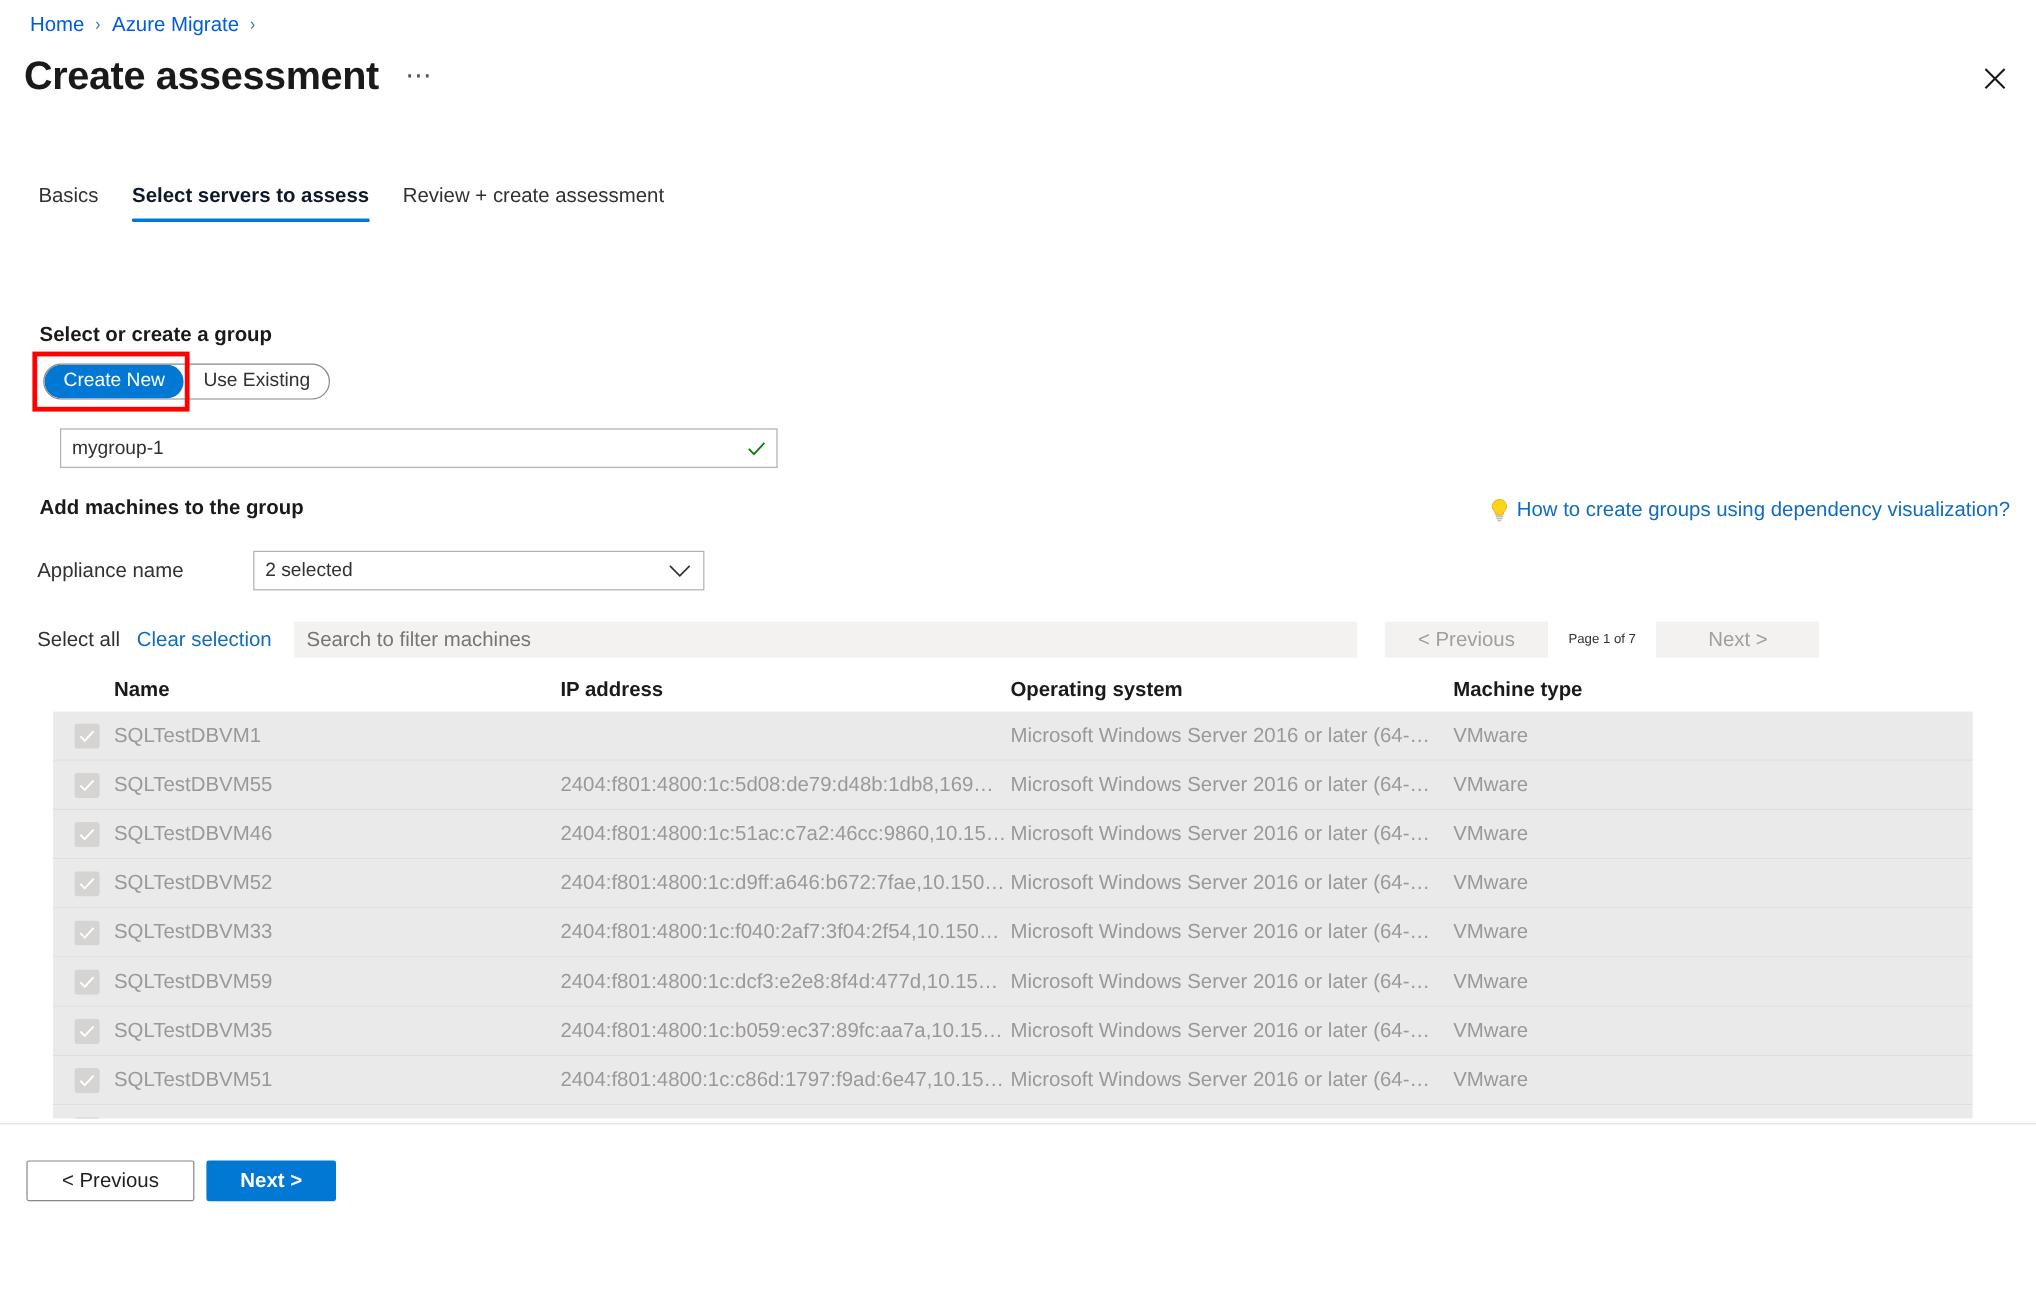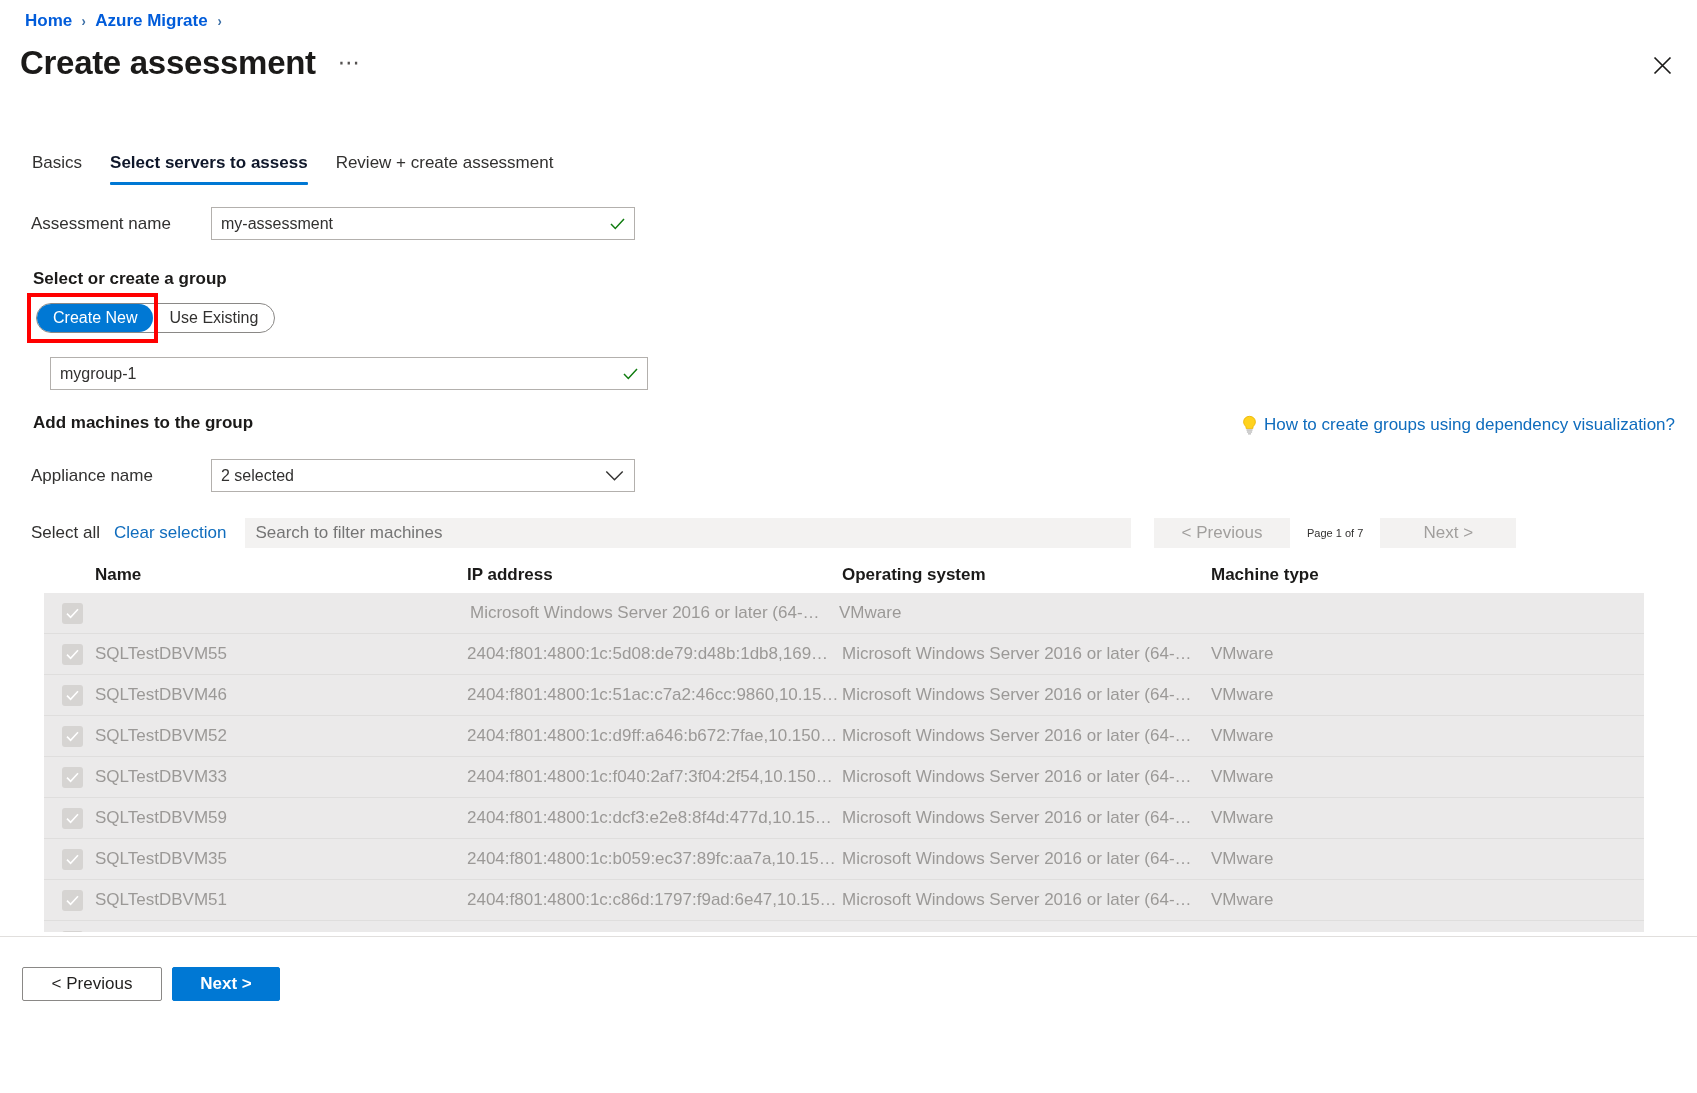--- a/index.html
+++ b/index.html
@@ -13,21 +13,20 @@
     overflow: hidden;
   }
   .blade { position: relative; width: 1697px; height: 1093px; background:#fff; }
 
   
   .breadcrumb {
     position: absolute; left: 25px; top: 10px;
     font-size: 17px; line-height: 22px;
     display: flex; align-items: center; gap: 9px;
     white-space: nowrap;
-    font-weight: bold;
   }
   .crumb-link { color: #015cda; cursor: pointer; }
   .crumb-sep {
     color: #3b6ea5; font-size: 15px; transform: scaleX(.85);
     display: inline-block;
   }
 
   
   .title-row {
     position: absolute; left: 20px; top: 42px;
@@ -250,31 +249,20 @@
       <span>Basics</span>
     </div>
     <div class="tab active">
       <span>Select servers to assess</span>
     </div>
     <div class="tab">
       <span>Review + create assessment</span>
     </div>
   </div>
 
-  <div class="field-row" style="left:31px; top:207px;">
-    <span class="field-label" style="width:180px;">Assessment name</span>
-    <div class="txtbox" style="width:424px;">
-      <span class="val">my-assessment</span>
-      <span class="valid-check">
-        <svg width="15" height="13" viewBox="0 0 15 13" aria-hidden="true">
-          <path d="M1 6.5 L5.3 11 L14 1.6" stroke="#107c10" stroke-width="1.5" fill="none"></path>
-        </svg>
-      </span>
-    </div>
-  </div>
 
   <div class="section-head" style="left:33px; top:268px;">Select or create a group</div>
 
   <div class="pill-wrap">
     <div class="pill">
       <div class="pill-opt selected">
         <span>Create New</span>
       </div>
       <div class="pill-opt">
         <span>Use Existing</span>
@@ -305,21 +293,21 @@
         <rect x="4.5" y="14.3" width="6" height="1.5" fill="#bdbdbd"></rect>
         <rect x="4.9" y="16.3" width="5.2" height="1.4" fill="#bdbdbd"></rect>
         <rect x="6" y="18.2" width="3" height="1.3" fill="#bdbdbd"></rect>
       </svg>
     </span>
     <span class="hint-text">How to create groups using dependency visualization?</span>
   </div>
 
   <div class="field-row" style="left:31px; top:459px;">
     <span class="field-label" style="width:180px;">Appliance name</span>
-    <div class="dropdown" style="width:424px;">
+    <div class="dropdown" style="width:376px;">
       <span class="val">2 selected</span>
       <span class="chev">
         <svg width="19" height="12" viewBox="0 0 19 12" aria-hidden="true">
           <path d="M1.3 1.5 L9.5 9.8 L17.7 1.5" stroke="#323130" stroke-width="1.4" fill="none"></path>
         </svg>
       </span>
     </div>
   </div>
 
   <div class="filter-row">
@@ -348,20 +336,21 @@
     </div>
     <div id="table-body">
         <div class="tr">
           <div class="cell c-check">
             <span class="cbox">
               <svg width="13" height="11" viewBox="0 0 13 11" aria-hidden="true">
                 <path d="M1 5.6 L4.6 9.3 L12 1.3" stroke="#ffffff" stroke-width="1.6" fill="none"></path>
               </svg>
             </span>
           </div>
+          <div class="cell c-name">SQLTestDBVM1</div>
           <div class="cell c-ip"></div>
           <div class="cell c-os">Microsoft Windows Server 2016 or later (64-…</div>
           <div class="cell c-type">VMware</div>
         </div>
         <div class="tr">
           <div class="cell c-check">
             <span class="cbox">
               <svg width="13" height="11" viewBox="0 0 13 11" aria-hidden="true">
                 <path d="M1 5.6 L4.6 9.3 L12 1.3" stroke="#ffffff" stroke-width="1.6" fill="none"></path>
               </svg>

